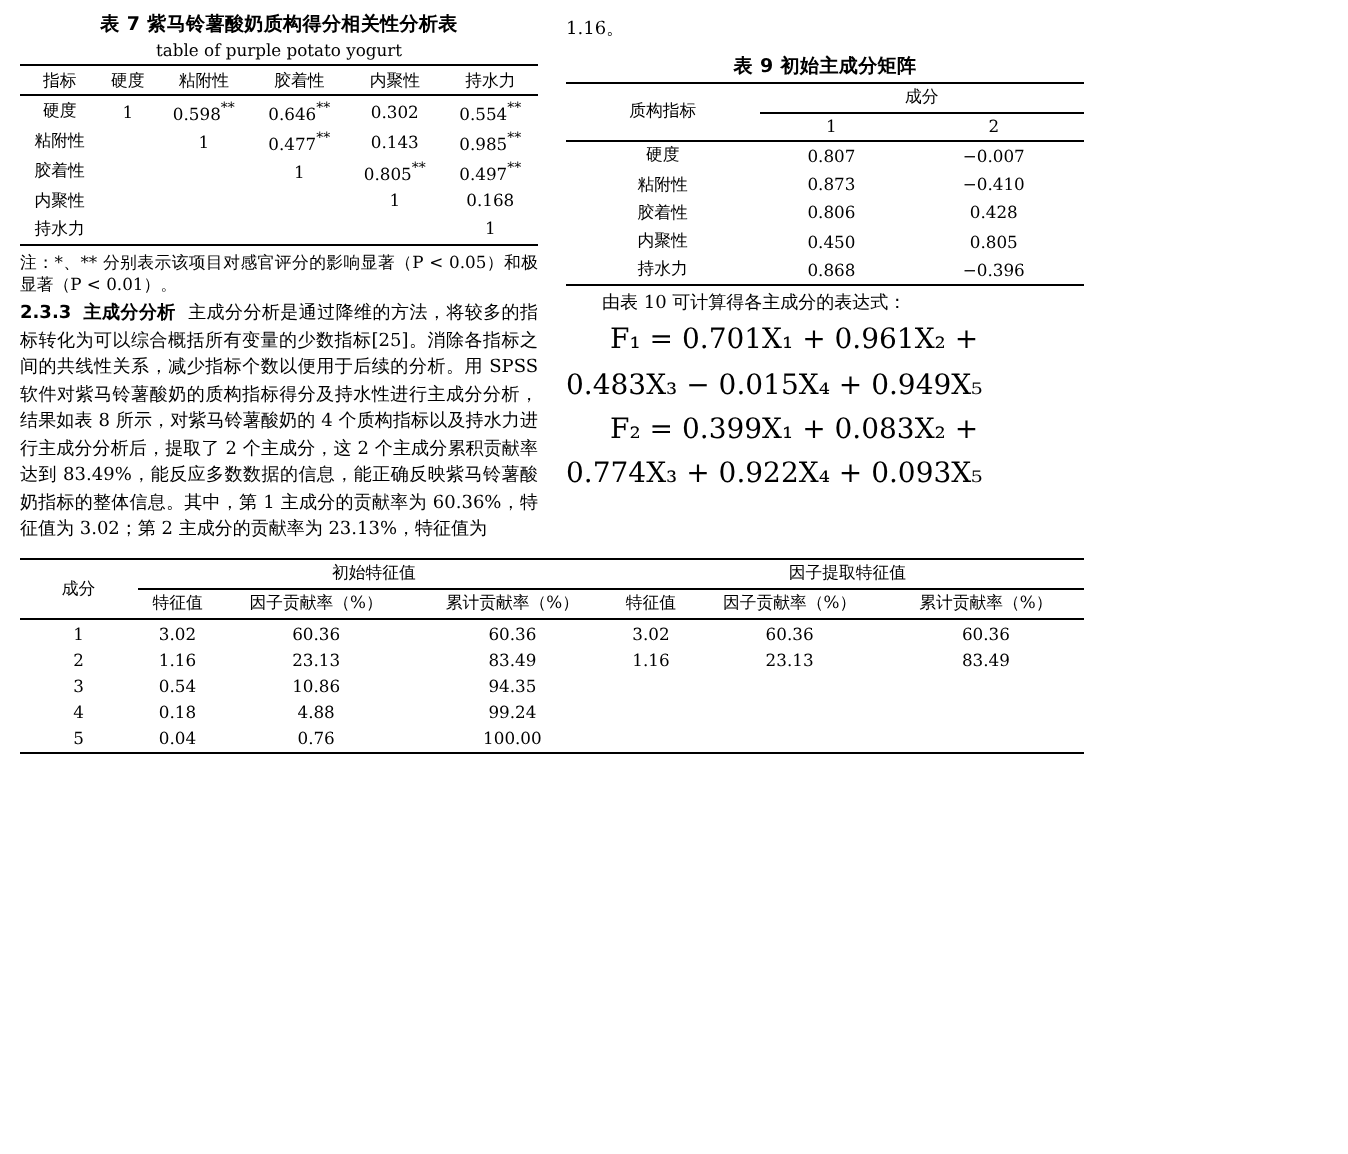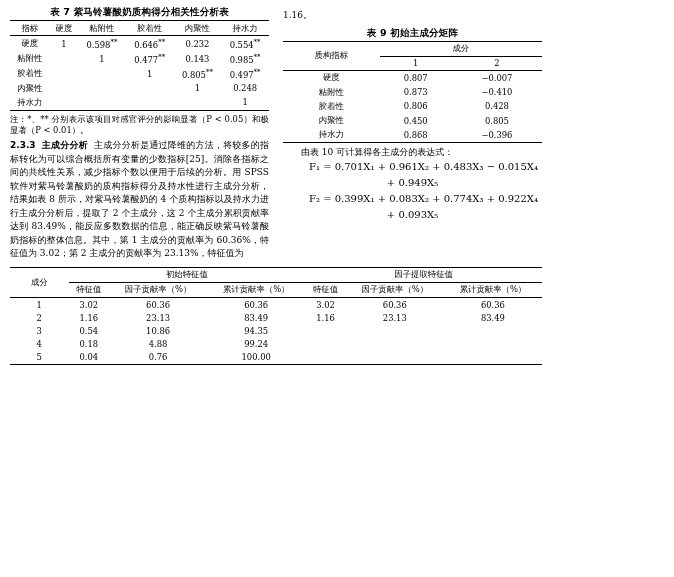--- a/index.html
+++ b/index.html
@@ -76,61 +76,62 @@
     text-justify: inter-ideograph;
   }
   p.indent { text-indent: 18px; }
   .sec-head {
     font-family: "DejaVu Sans", "Liberation Sans", sans-serif;
     font-weight: bold;
     font-size: 9px;
   }
   .sup { vertical-align: super; font-size: 7px; }
   .formula {
-    font-size: 10px;
+    font-size: 14px;
     line-height: 1.6;
     margin: 0;
-    text-align: center;
+    text-align: left;
   }
   .f-indent { text-indent: 22px; }
   .tbl-block { margin-top: 4px; }
   .wide-block { margin-top: 6px; }
   .t8 th, .t8 td { font-size: 8.4px; padding: 2.2px 2px; }
   .spanline { border-bottom: 0.6px solid #000; }
 </style>
 </head>
 <body>
 
 <div class="page">
 
   <div class="cols">
 
     <div class="col">
 
       <div>
         <div class="tbl-title-cn">表 7   紫马铃薯酸奶质构得分相关性分析表</div>
+        <div class="tbl-title-en2">table of purple potato yogurt</div>
 
         <table class="sci">
           <thead>
             <tr class="rule-top rule-mid">
               <th>指标</th>
               <th>硬度</th>
               <th>粘附性</th>
               <th>胶着性</th>
               <th>内聚性</th>
               <th>持水力</th>
             </tr>
           </thead>
           <tbody>
             <tr>
               <td>硬度</td>
               <td>1</td>
               <td><span>0.598</span><span class="sup">**</span></td>
               <td><span>0.646</span><span class="sup">**</span></td>
-              <td><span>0.232</span></td>
+              <td><span>0.302</span></td>
               <td><span>0.554</span><span class="sup">**</span></td>
             </tr>
             <tr>
               <td>粘附性</td>
               <td></td>
               <td>1</td>
               <td><span>0.477</span><span class="sup">**</span></td>
               <td><span>0.143</span></td>
               <td><span>0.985</span><span class="sup">**</span></td>
             </tr>
@@ -141,21 +142,21 @@
               <td>1</td>
               <td><span>0.805</span><span class="sup">**</span></td>
               <td><span>0.497</span><span class="sup">**</span></td>
             </tr>
             <tr>
               <td>内聚性</td>
               <td></td>
               <td></td>
               <td></td>
               <td>1</td>
-              <td>0.248</td>
+              <td>0.168</td>
             </tr>
             <tr class="rule-bot">
               <td>持水力</td>
               <td></td>
               <td></td>
               <td></td>
               <td></td>
               <td>1</td>
             </tr>
           </tbody>

